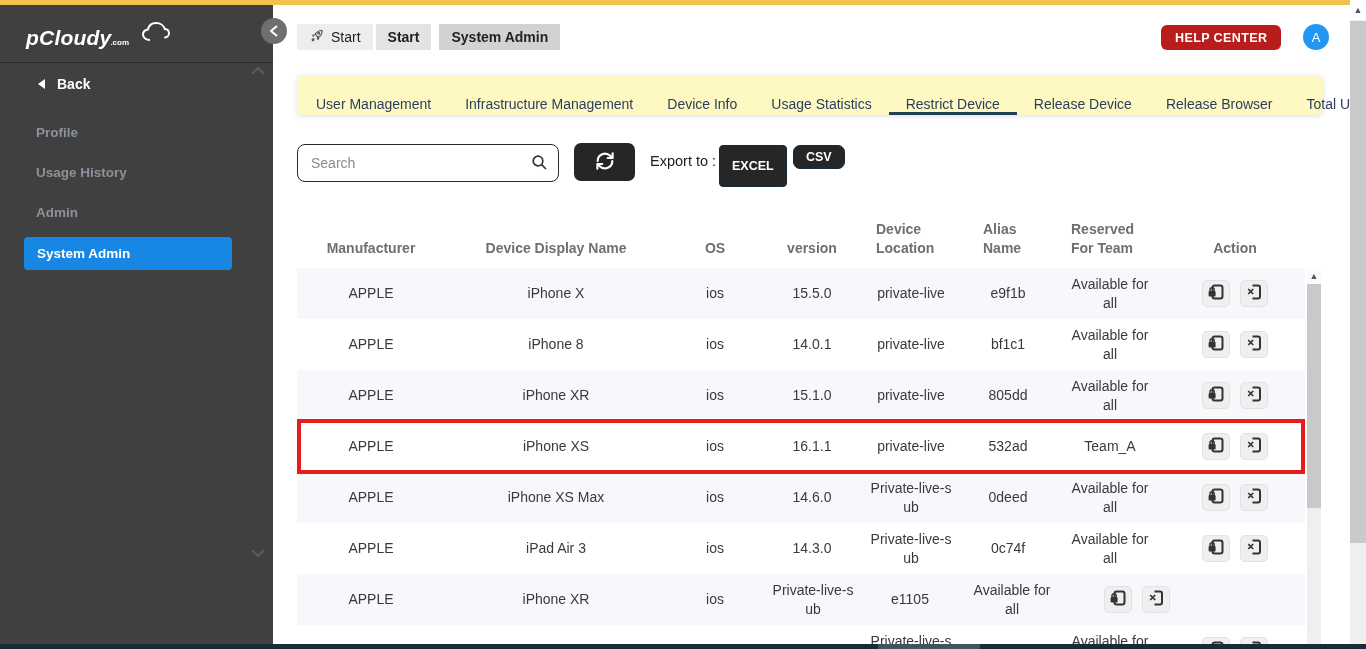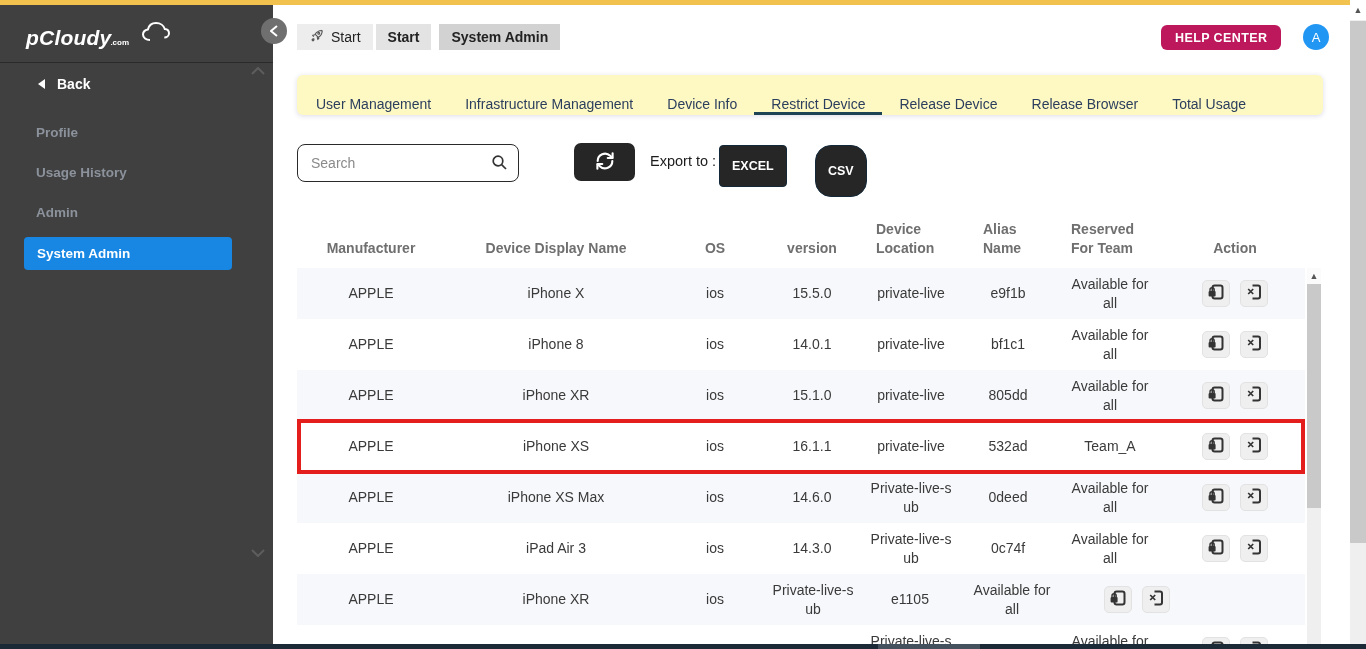--- a/index.html
+++ b/index.html
@@ -24,37 +24,37 @@
   .side-item { height:40px; line-height:40px; padding-left:36px; color:#8c929b; font-weight:600; font-size:13.5px; cursor:pointer; }
   .side-item.active { margin:4px 0 0 24px; width:208px; height:33px; line-height:33px; padding-left:13px; background:#1787e3; color:#fff; border-radius:4px; }
 
   .collapse-btn { position:absolute; left:261px; top:18px; width:26px; height:26px; border-radius:50%; background:#6f6f6f; border:none; display:flex; align-items:center; justify-content:center; cursor:pointer; z-index:5; }
 
   
   .breadcrumb { position:absolute; left:297px; top:24px; display:flex; gap:3px; }
   .crumb { display:flex; align-items:center; gap:7px; background:#ededed; padding:4px 12px; font-size:14px; color:#222; cursor:pointer; }
   .crumb.bold { background:#e3e3e3; font-weight:600; }
   .crumb.active { background:#d2d2d2; font-weight:700; margin-left:5px; }
-  .help-btn { position:absolute; left:1161px; top:25px; height:25px; padding:0 14px; background:#be185d; color:#fff; border:none; border-radius:6px; font-weight:700; font-size:12.5px; letter-spacing:.4px; cursor:pointer; font-family:"Liberation Sans",sans-serif; }
+  .help-btn { position:absolute; left:1161px; top:25px; height:25px; padding:0 14px; background:#b91c1c; color:#fff; border:none; border-radius:6px; font-weight:700; font-size:12.5px; letter-spacing:.4px; cursor:pointer; font-family:"Liberation Sans",sans-serif; }
   .avatar { position:absolute; left:1303px; top:24px; width:26px; height:26px; border-radius:50%; background:#2196f3; color:#fff; font-size:13px; display:flex; align-items:center; justify-content:center; cursor:pointer; }
 
   
   .tabcard { position:absolute; left:297px; top:75px; width:1026px; height:40px; background:#fef9c3; border-radius:6px; box-shadow:0 1px 5px rgba(60,60,120,.18); display:flex; align-items:flex-end; padding:0 2px; }
   .tab { padding:0 17px; font-size:14px; color:#2c3e5d; display:flex; align-items:center; cursor:pointer; border-bottom:3px solid transparent; white-space:nowrap; }
   .tab.active { border-bottom-color:#1d4355; }
 
   
-  .search-wrap { position:absolute; left:297px; top:144px; width:222px; height:38px; }
+  .search-wrap { position:absolute; left:297px; top:144px; width:262px; height:38px; }
   .search-input { width:100%; height:100%; border:1.5px solid #2a2a2a; border-radius:8px; padding:0 34px 0 13px; font-size:14px; color:#333; font-family:"Liberation Sans",sans-serif; outline:none; }
   .search-input::placeholder { color:#8a8a8a; }
   .search-icon { position:absolute; right:11px; top:10px; }
   .refresh-btn { position:absolute; left:574px; top:143px; width:61px; height:38px; background:#262626; border:none; border-radius:7px; display:flex; align-items:center; justify-content:center; cursor:pointer; }
   .export-label { position:absolute; left:650px; top:153px; font-size:14.5px; color:#1c1c1c; }
   .excel-btn { position:absolute; left:719px; top:145px; height:42px; padding:0 12px; background:#262626; color:#fff; border:1px solid #13293a; border-radius:4px; font-weight:700; font-size:12.5px; cursor:pointer; font-family:"Liberation Sans",sans-serif; }
-  .csv-btn { position:absolute; left:815px; top:145px; height:52px; padding:0 12px; background:#262626; color:#fff; border:1px solid #13293a; border-radius:16px; font-weight:700; font-size:12.5px; cursor:pointer; font-family:"Liberation Sans",sans-serif; }
+  .csv-btn { position:absolute; left:793px; top:145px; height:24px; padding:0 12px; background:#262626; color:#fff; border:1px solid #13293a; border-radius:7px; font-weight:700; font-size:12.5px; cursor:pointer; font-family:"Liberation Sans",sans-serif; }
 
   
   .thead { position:absolute; left:297px; top:210px; width:1008px; height:52px; display:flex; align-items:flex-end; }
   .th { display:flex; align-items:flex-end; justify-content:center; font-weight:600; color:#6f6f6f; font-size:14px; line-height:1.35; padding-bottom:4px; }
   .tbody { position:absolute; left:297px; top:268px; width:1008px; height:376px; overflow:hidden; }
   .tr { display:flex; height:51px; align-items:stretch; position:relative; }
   .tr:nth-child(odd) { background:#f7f8fb; }
   .tr.highlighted::after { content:""; position:absolute; inset:-2px 0; border:4px solid #e41d1d; pointer-events:none; z-index:3; }
   .td { display:flex; align-items:center; justify-content:center; text-align:center; font-size:14px; color:#3a3a3a; line-height:1.35; }
   .c1{width:148px}.c2{width:222px}.c3{width:96px}.c4{width:98px}.c5{width:100px}.c6{width:94px}.c7{width:110px}.c8{width:140px}
@@ -138,20 +138,21 @@
         <span>System Admin</span>
       </div>
     </div>
   <button class="help-btn">HELP CENTER</button>
   <div class="avatar">A</div>
 
   <div class="tabcard" id="tabs">
       <div class="tab">User Management</div>
       <div class="tab">Infrastructure Management</div>
       <div class="tab">Device Info</div>
+      <div class="tab">Usage Statistics</div>
       <div class="tab active">Restrict Device</div>
       <div class="tab">Release Device</div>
       <div class="tab">Release Browser</div>
       <div class="tab">Total Usage</div>
     </div>
 
   <div class="search-wrap">
     <input class="search-input" placeholder="Search" style="">
     <span class="search-icon">
       <svg width="17" height="17" viewBox="0 0 17 17" fill="none" stroke="#333" stroke-width="1.7">

